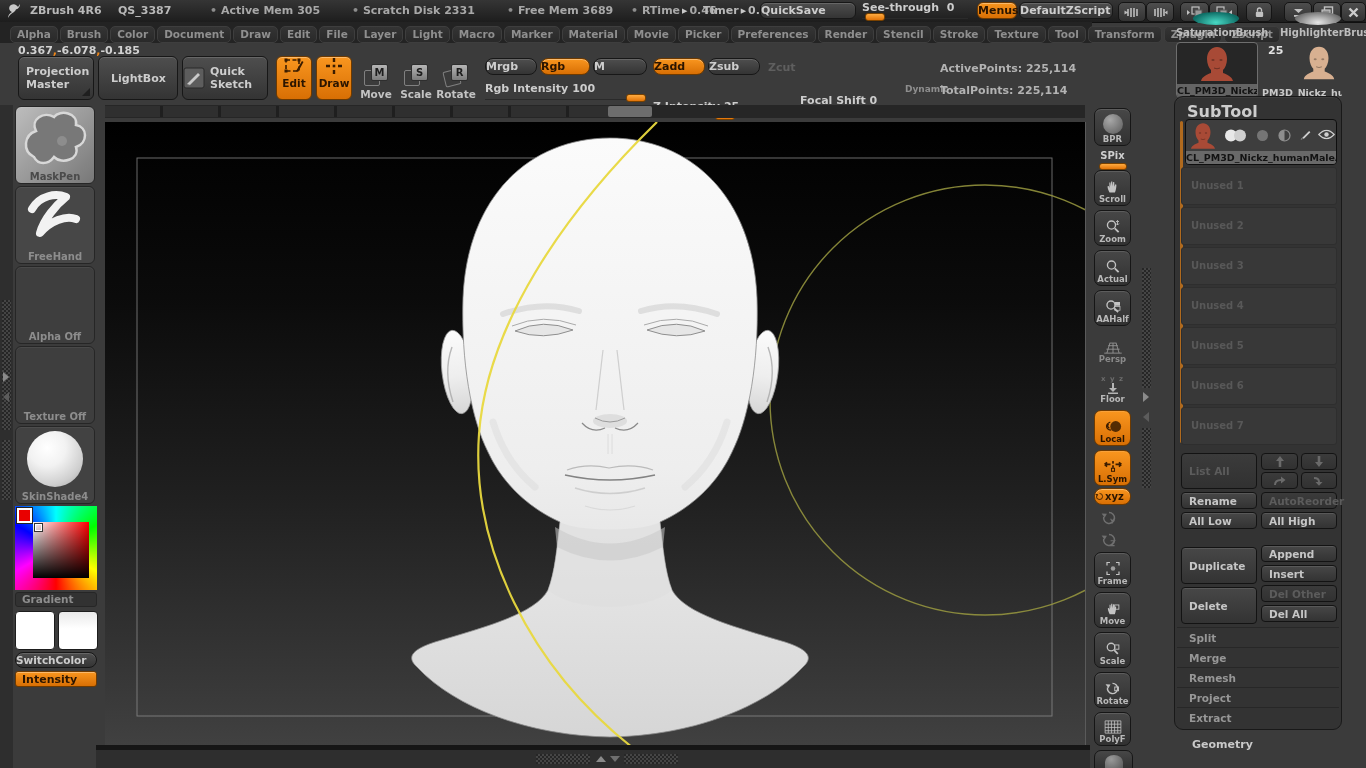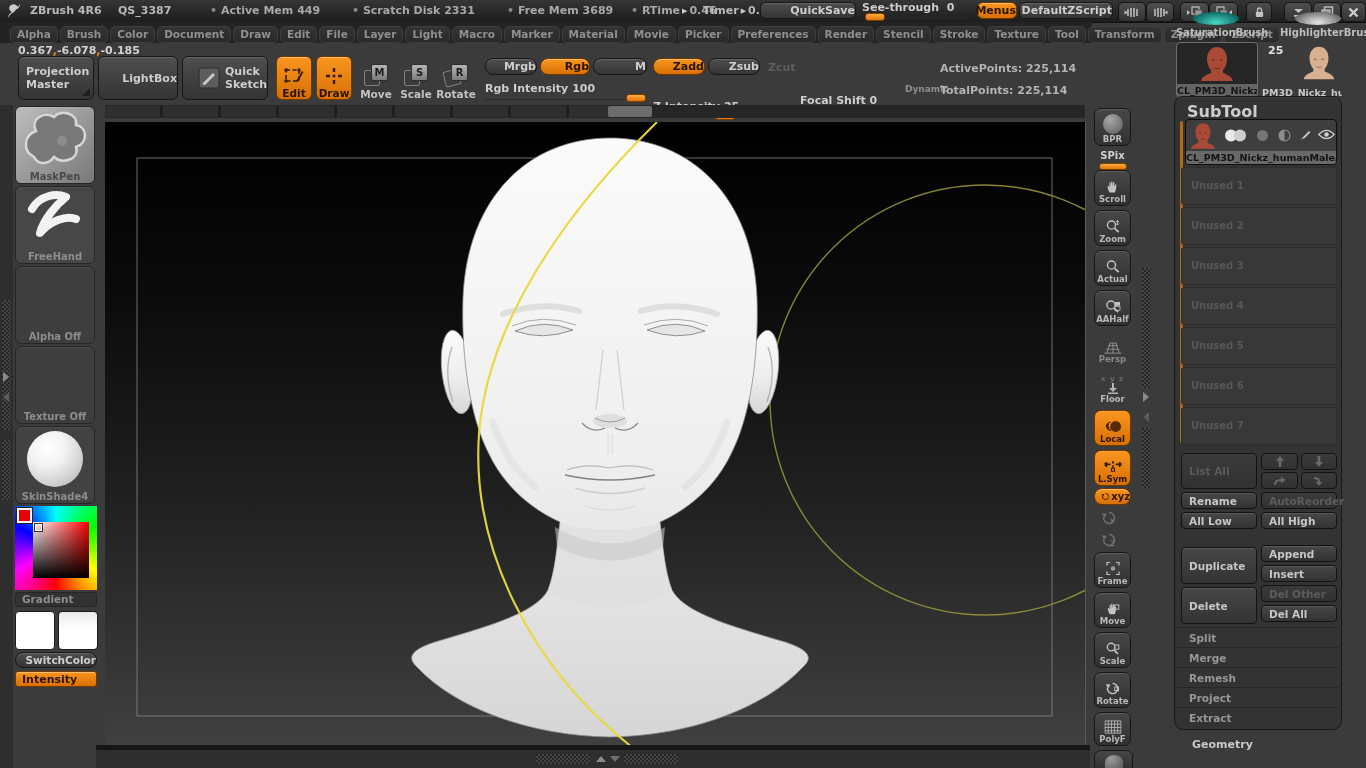--- a/index.html
+++ b/index.html
@@ -2,21 +2,21 @@
 <html><head>
 <meta charset="utf-8">
 <style>
   html,body{margin:0;padding:0;width:1366px;height:768px;overflow:hidden;background:#3b3b3b;
     font-family:"DejaVu Sans",sans-serif;font-weight:bold;-webkit-user-select:none;}
   #root{position:relative;width:1126px;height:768px;}
   .abs{position:absolute;}
   
   .btn{background:linear-gradient(#4e4e4e,#343434);border:1px solid #171717;border-radius:6px;
     box-shadow:inset 0 1px 0 rgba(255,255,255,.14);color:#cdcdcd;font-size:11px;
-    display:flex;align-items:center;justify-content:flex-end;box-sizing:border-box;white-space:nowrap;}
+    display:flex;align-items:center;justify-content:flex-start;box-sizing:border-box;white-space:nowrap;}
   .btn.orange{background:linear-gradient(#f9961f,#d86f04);border-color:#6e3a00;color:#2b1500;
     box-shadow:inset 0 1px 0 rgba(255,255,255,.35);}
   .flat-dim{color:#5f5f5f;font-size:11px;}
   
   #titlebar{left:0;top:0;width:1366px;height:22px;background:linear-gradient(#353535,#1d1d1d);
     border-bottom:1px solid #101010;color:#b9b9b9;font-size:11px;}
   #titlebar .t{position:absolute;top:4px;white-space:nowrap;}
   .stat{color:#a8a8a8;}
   .stat::before{content:"• ";color:#8d8d8d;}
   .tri::after{content:"▶";font-size:7px;vertical-align:1px;padding:0 2px;color:#c9c9c9;}
@@ -109,21 +109,21 @@
     </defs>
   </svg>
 
   <div class="abs" id="titlebar">
     <svg class="abs" style="left:5px;top:2px" width="18" height="18" viewBox="0 0 18 18">
       <path d="M3,16 C5,12 8,11 10,9 C12,7 11,4 9,4 C7,4 7,6 9,7 C12,8 15,6 15,2 L13,5 C12,3 9,1 6,3 C3,5 4,9 7,10 C5,11 3,13 3,16 Z" fill="#c9c9c9"></path>
     </svg>
     <span class="t" style="left:30px">ZBrush 4R6</span>
     <span class="t" style="left:118px">QS_3387</span>
     <span class="t stat" style="left:210px">
-      <span>Active Mem</span>&nbsp;<span>449</span></span>
+      <span>Active Mem</span>&nbsp;<span>305</span></span>
     <span class="t stat" style="left:352px">
       <span>Scratch Disk</span>&nbsp;<span>2331</span></span>
     <span class="t stat" style="left:507px">
       <span>Free Mem</span>&nbsp;<span>3689</span></span>
     <span class="t stat" style="left:631px">
       <span class="tri">RTime</span><span>0.46</span></span>
     <span class="t" style="left:703px">
       <span class="tri">Timer</span><span>0.418</span></span>
 
     <div class="abs btn" style="left:760px;top:2px;width:96px;height:17px">
@@ -205,21 +205,21 @@
   <div class="abs coords" style="left:18px;top:44px">
     <span>0.367</span><span>-6.078</span><span>-0.185</span>
   </div>
 
   <div class="abs btn" style="left:18px;top:56px;width:76px;height:44px;position:absolute">
     <div style="text-align:left;width:100%;padding-left:7px;line-height:13px">
       <span>Projection</span><br>
       <span>Master</span></div>
     <div class="abs" style="right:3px;bottom:3px;width:0;height:0;border-left:8px solid transparent;border-bottom:8px solid #1f1f1f"></div>
   </div>
-  <div class="abs btn" style="left:98px;top:56px;width:80px;height:44px;justify-content:flex-end;padding-left:4px">
+  <div class="abs btn" style="left:98px;top:56px;width:80px;height:44px;justify-content:flex-start;padding-left:12px">
     <span>LightBox</span>
     </div>
   <div class="abs btn" style="left:182px;top:56px;width:86px;height:44px;gap:5px">
     <svg width="22" height="22" viewBox="0 0 22 22">
       <rect x="1" y="1" width="20" height="20" rx="2" fill="#5d5d5d" stroke="#2a2a2a"></rect>
       <path d="M4,17 L15,6 L17,8 L7,18 Z" fill="#c9c9c9"></path>
         <path d="M4,17 L6,18.5 L7,18 Z" fill="#8d8d8d"></path>
       </svg>
     <div style="text-align:left;line-height:13px"><span>Quick</span><br>
       <span>Sketch</span></div>

